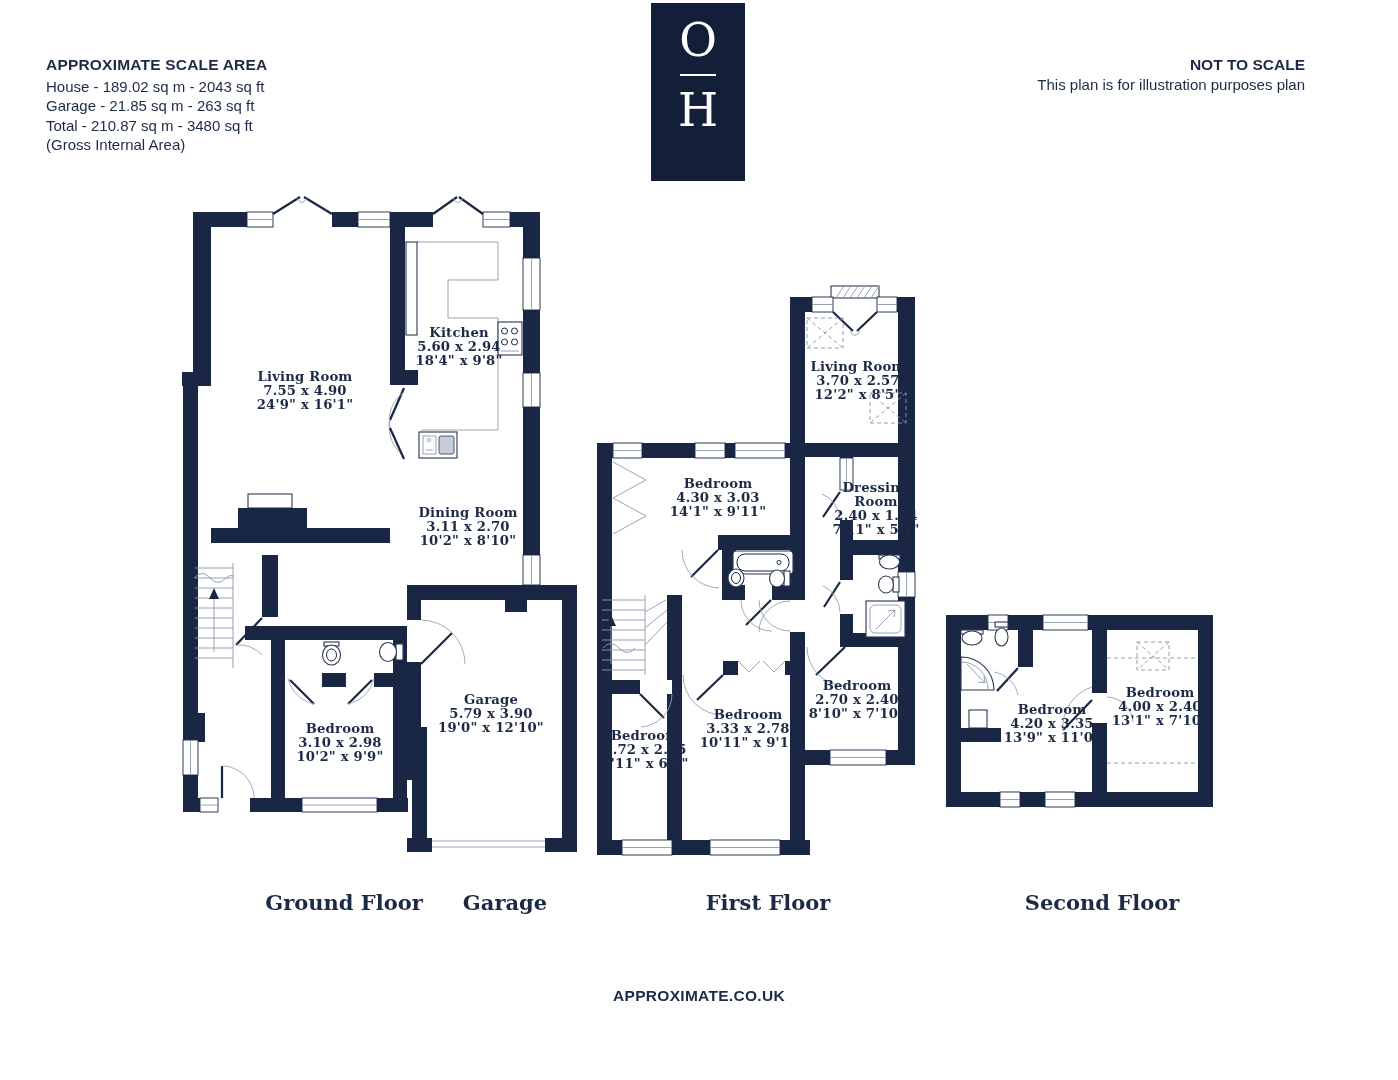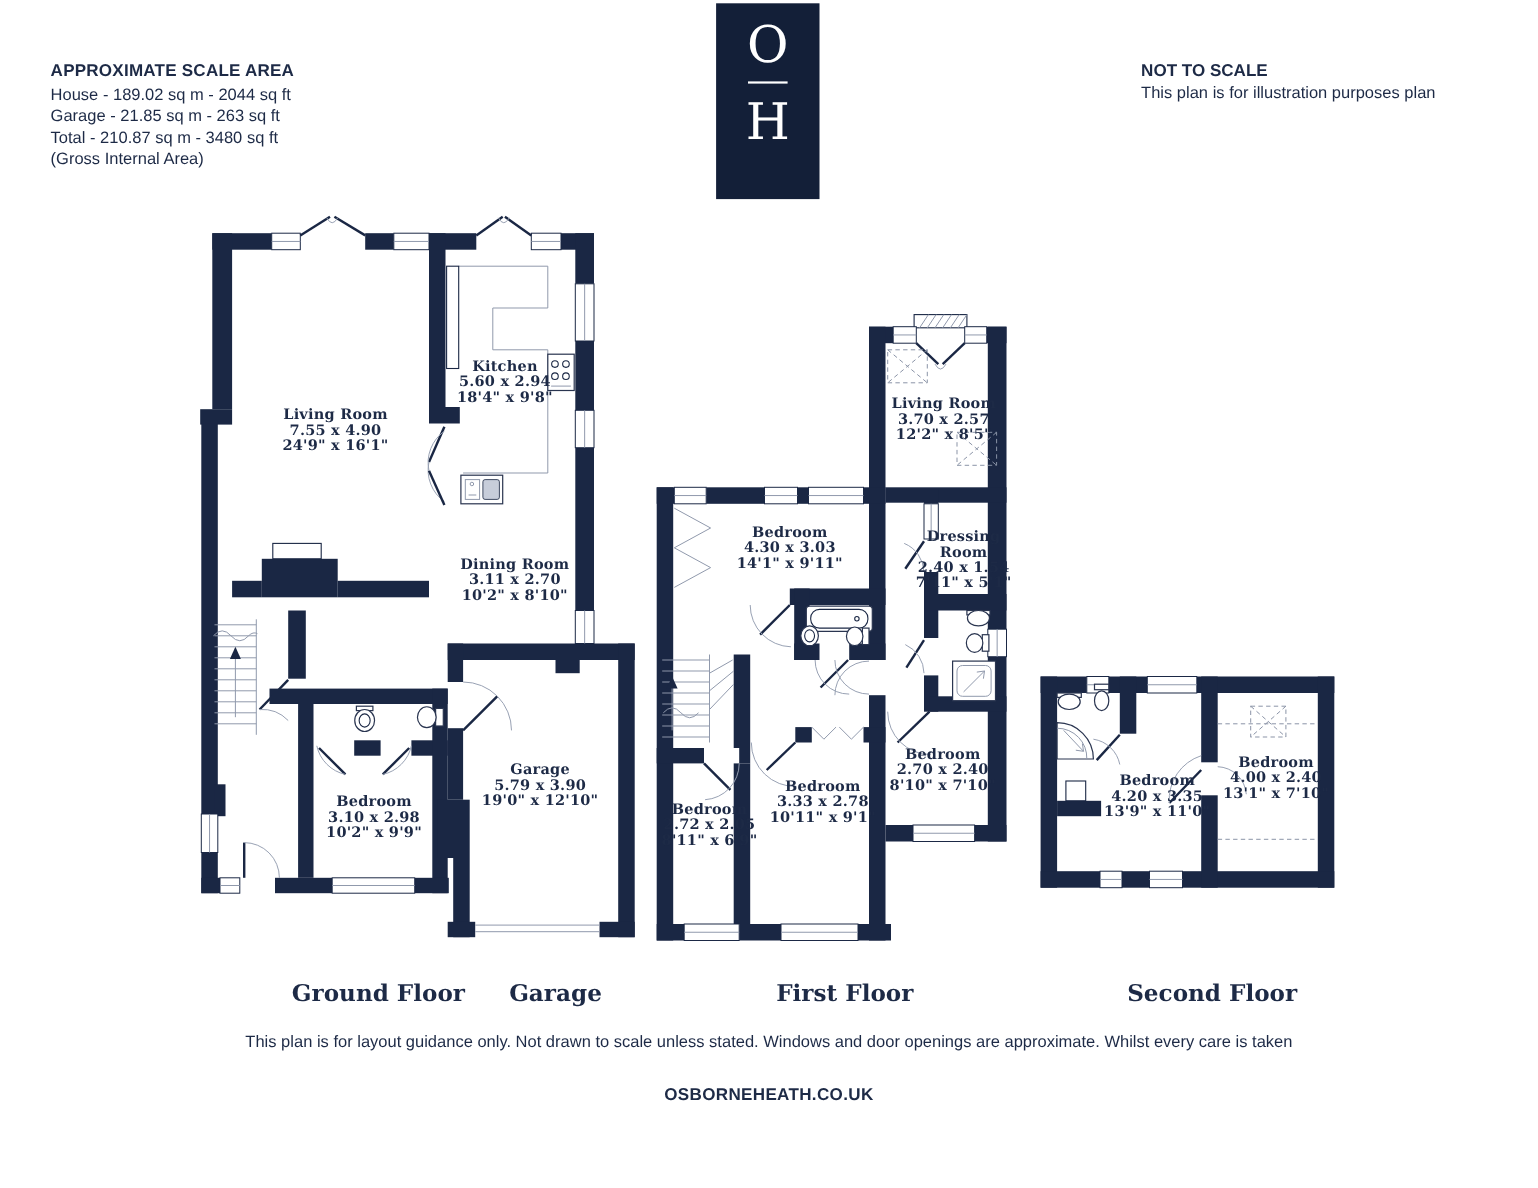--- a/index.html
+++ b/index.html
@@ -2,21 +2,21 @@
 <html style="--wall: #1a2744; --ink: #1d2a46; --logo-bg: #131f38;"><head>
 <meta charset="utf-8">
 <style>
   :root{ --wall:#1a2744; --ink:#1d2a46; --logo-bg:#131f38; }
   html,body{margin:0;padding:0;background:#fff;}
   body{width:1398px;height:1080px;position:relative;font-family:"Liberation Sans",sans-serif;color:var(--ink);overflow:hidden;}
   .abs{position:absolute;}
   
   #area{left:46px;top:55px;font-size:15px;line-height:19.5px;}
   #area .t{font-weight:bold;font-size:15.5px;letter-spacing:.2px;margin-bottom:2px;}
-  #nts{right:93px;top:55px;font-size:15px;line-height:20px;}
+  #nts{right:93px;top:55px;text-align:right;font-size:15px;line-height:20px;}
   #nts .t{font-weight:bold;font-size:15.5px;}
   #logo{left:651px;top:3px;width:94px;height:178px;background:var(--logo-bg);display:flex;flex-direction:column;align-items:center;padding-top:12px;box-sizing:border-box;color:#fff;font-family:"DejaVu Serif",serif;}
   #logo .l{font-size:46px;line-height:50px;font-weight:400;}
   #logo .d{width:36px;height:2px;background:#fff;margin:9px 0;}
   
   #disc{left:0;top:939px;width:1398px;text-align:center;font-size:15px;line-height:18.5px;}
   #site{left:0;top:987px;width:1398px;text-align:center;font-weight:bold;font-size:15.5px;letter-spacing:.3px;}
   
   #plan{left:0;top:0;}
   .w{fill:var(--wall);}
@@ -29,21 +29,21 @@
   .arc{stroke:#97a0b2;stroke-width:.9;fill:none;}
   .dash{stroke:#8a93a6;stroke-width:.9;fill:none;stroke-dasharray:4 3;}
   .rlabel{font:700 13.2px "DejaVu Serif",serif;fill:var(--ink);text-anchor:middle;letter-spacing:.2px;}
   .flabel{font:700 21px "DejaVu Serif",serif;fill:var(--ink);text-anchor:middle;}
 </style>
 </head>
 <body>
 
 <div id="area" class="abs">
   <div class="t">APPROXIMATE SCALE AREA</div>
-  <div>House - 189.02 sq m - 2044 sq ft</div>
+  <div>House - 189.02 sq m - 2043 sq ft</div>
   <div>Garage - 21.85 sq m - 263 sq ft</div>
   <div>Total - 210.87 sq m - 3480 sq ft</div>
   <div>(Gross Internal Area)</div>
 </div>
 
 <div id="logo" class="abs">
   <div class="l">O</div>
   <div class="d"></div>
   <div class="l">H</div>
 </div>
@@ -470,15 +470,14 @@
     </g>
   </g>
 
   <text class="flabel" x="344" y="910">Ground Floor</text>
   <text class="flabel" x="505" y="910">Garage</text>
   <text class="flabel" x="768" y="910">First Floor</text>
   <text class="flabel" x="1102" y="910">Second Floor</text>
 </svg>
 
 <div id="disc" class="abs">
-  <div>This plan is for layout guidance only. Not drawn to scale unless stated. Windows and door openings are approximate. Whilst every care is taken</div>
 </div>
-<div id="site" class="abs">OSBORNEHEATH.CO.UK</div>
+<div id="site" class="abs">APPROXIMATE.CO.UK</div>
 
 </body></html>

